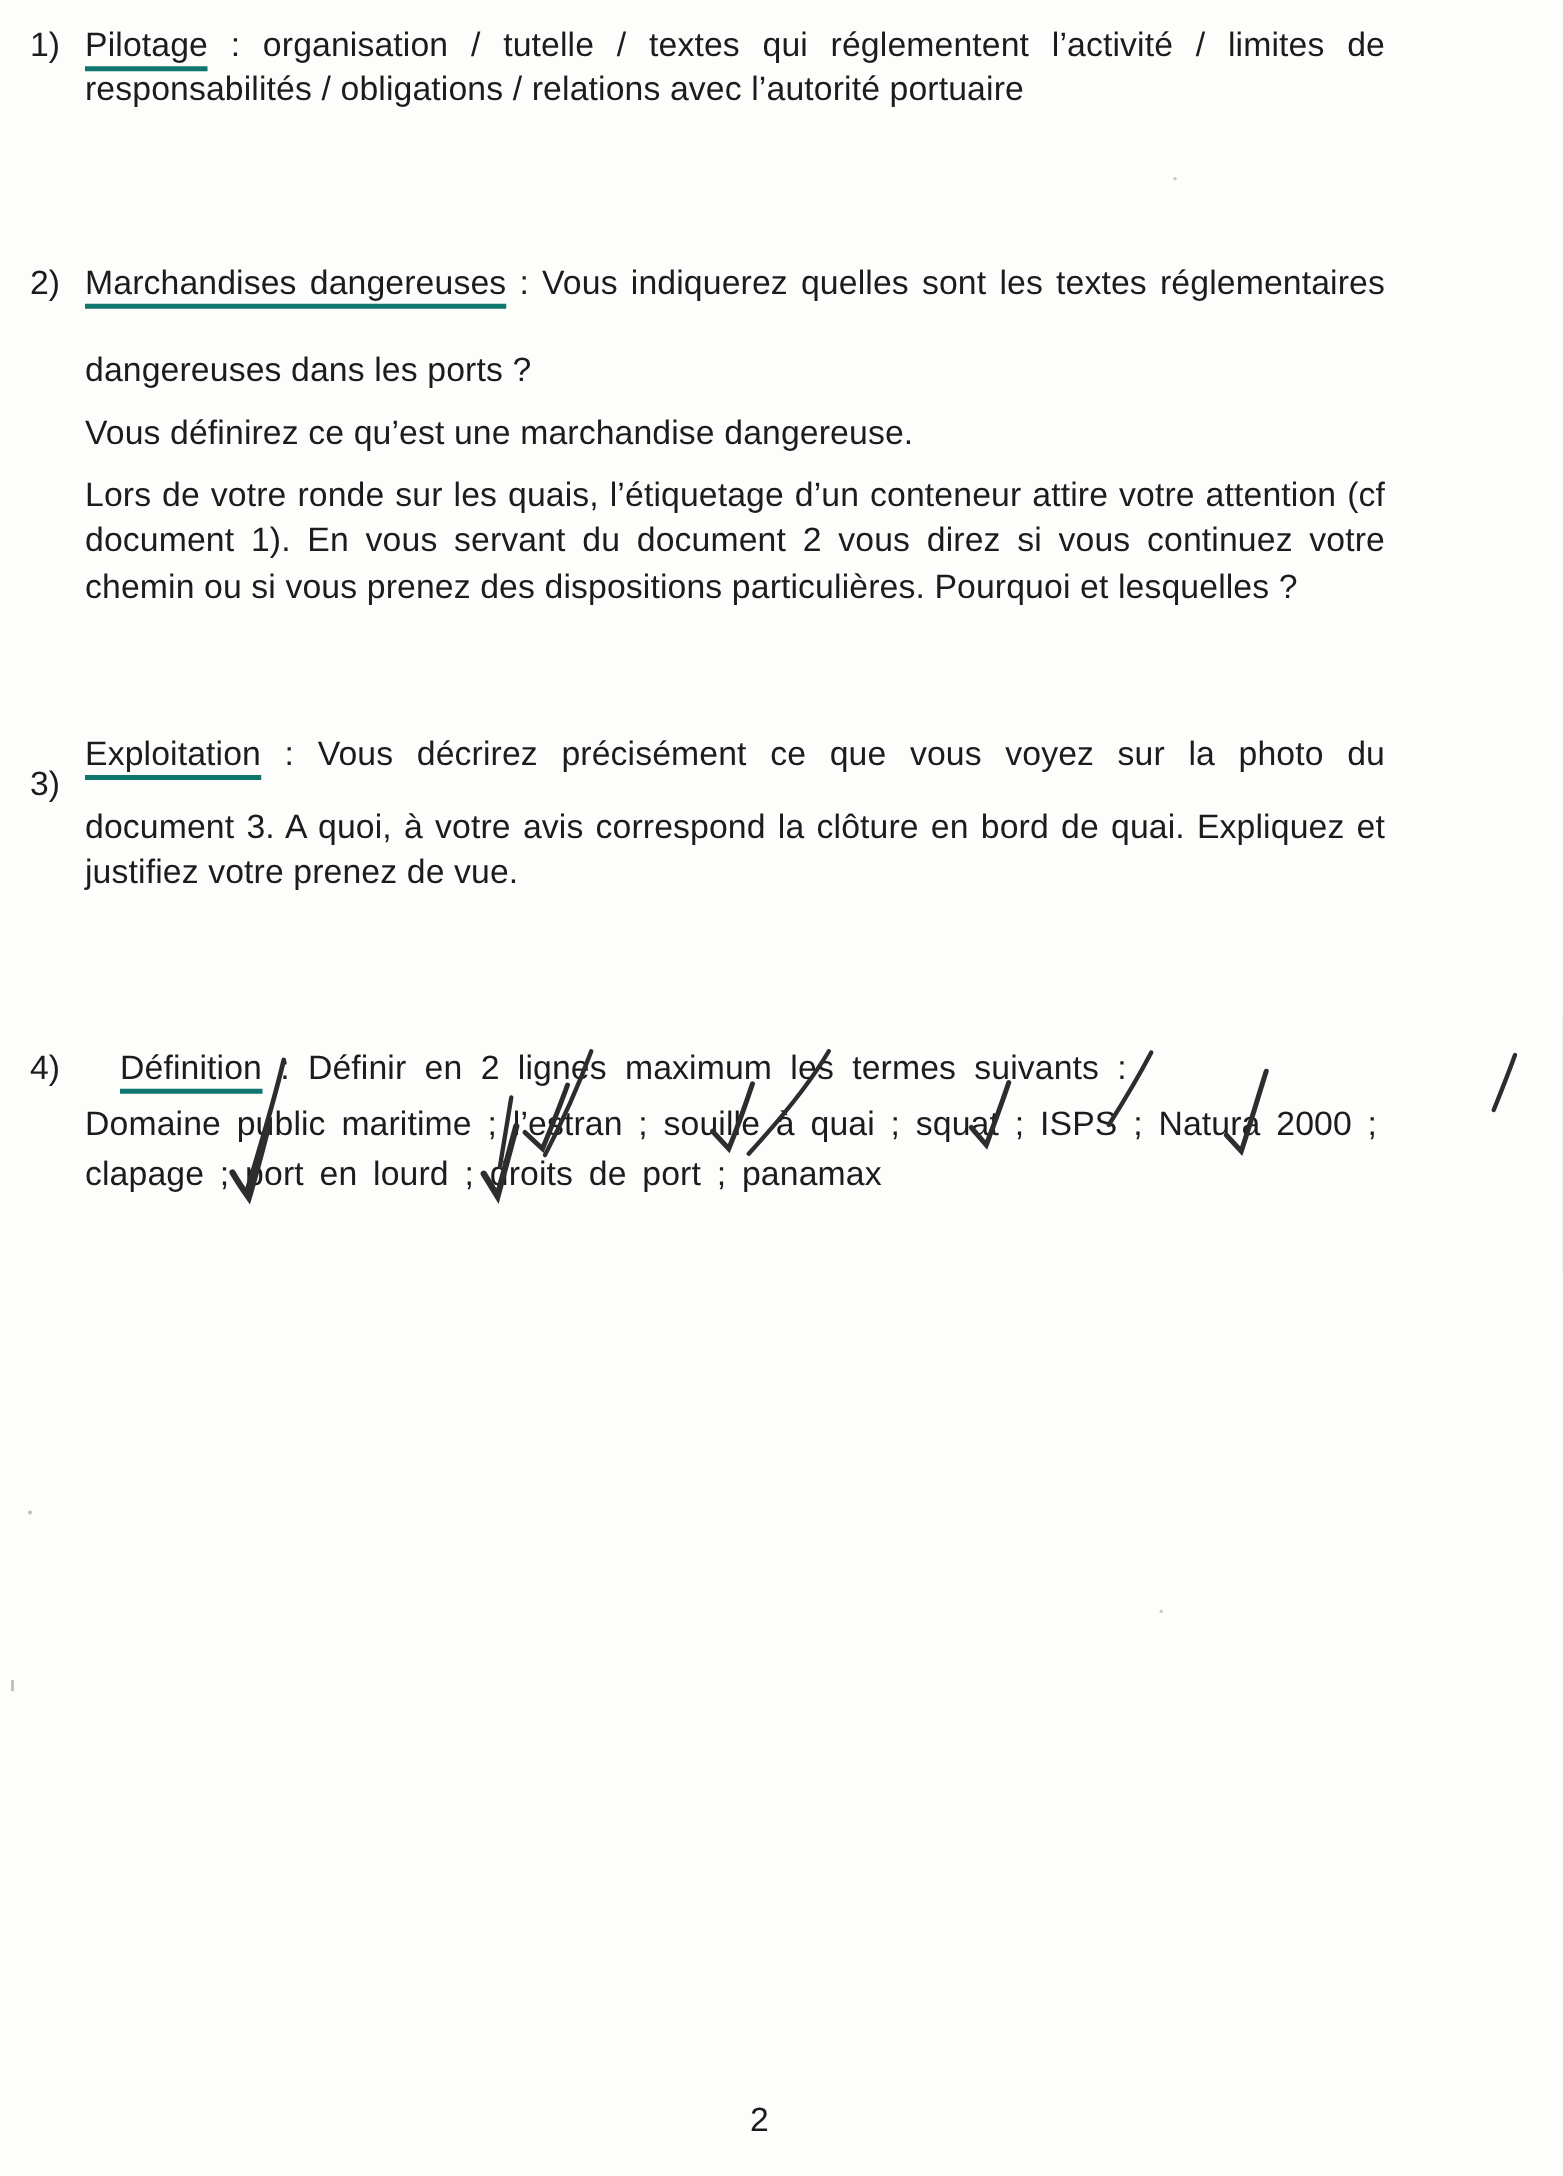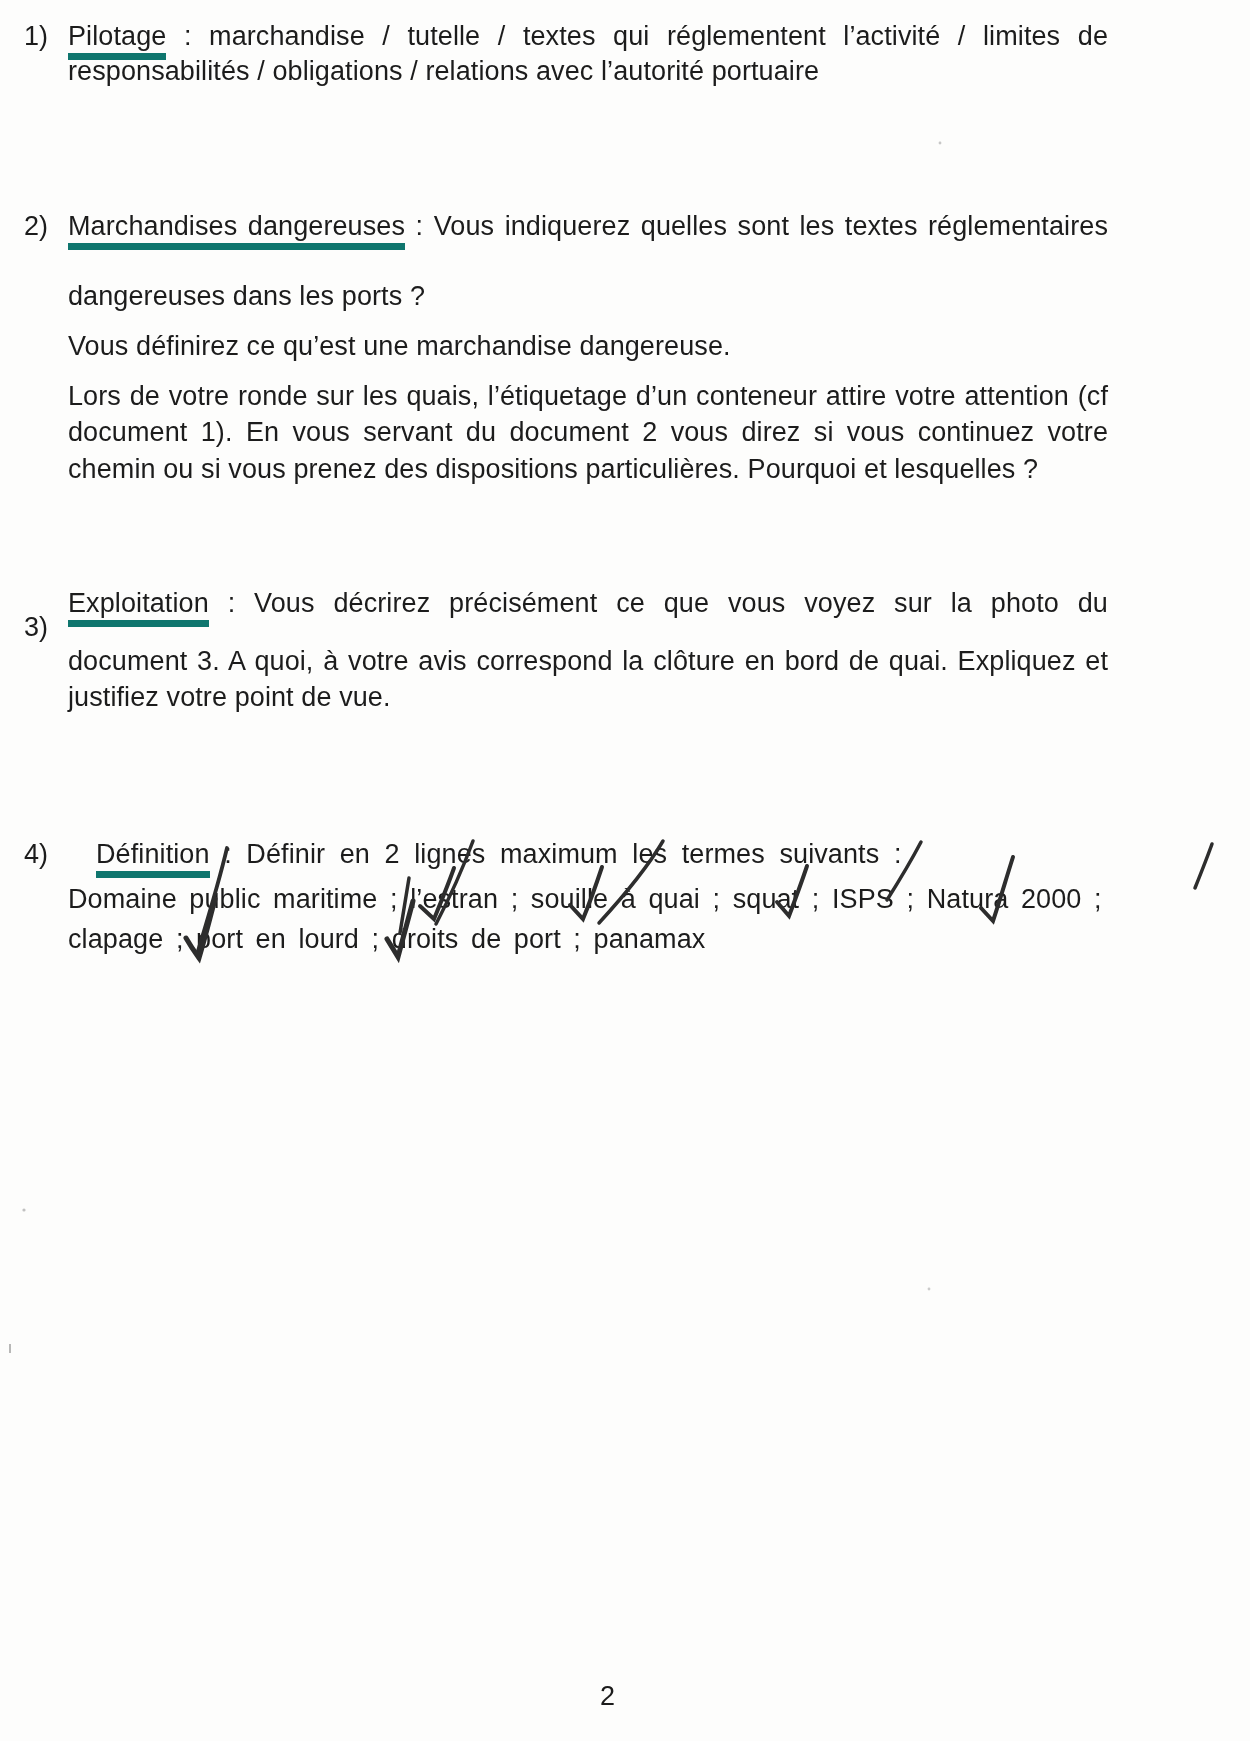--- a/index.html
+++ b/index.html
@@ -27,21 +27,21 @@
     text-justify: inter-word;
   }
   .qnum {
     position: absolute;
     left: 24px;
     width: 40px;
     font-size: 27px;
     line-height: 34px;
   }
   .utitle {
-    border-bottom: 7px solid #0f766e;
+    border-bottom: 4px solid #0f766e;
     padding-bottom: 2px;
   }
   .ws7 { word-spacing: 7px; width: 1160px; margin-left: 28px; }
   .ws5 { word-spacing: 5px; width: 1160px; }
   .pagenum {
     position: absolute;
     top: 1679px;
     left: 0;
     width: 1215px;
     text-align: center;
@@ -53,35 +53,35 @@
     top: 0; left: 0;
     pointer-events: none;
   }
 </style>
 </head>
 <body>
 
 <div class="page">
 
   <div class="qnum" style="top:19px">1)</div>
-  <div class="line just" style="top:19px"><span class="utitle">Pilotage</span><span> : marchandise / tutelle / textes qui réglementent l’activité / limites de</span></div>
+  <div class="line just" style="top:19px"><span class="utitle">Pilotage</span><span> : organisation / tutelle / textes qui réglementent l’activité / limites de</span></div>
   <div class="line" style="top:54px">responsabilités / obligations / relations avec l’autorité portuaire</div>
 
   <div class="qnum" style="top:209px">2)</div>
   <div class="line just" style="top:209px"><span class="utitle">Marchandises dangereuses</span><span> : Vous indiquerez quelles sont les textes réglementaires</span></div>
   <div class="line" style="top:279px">dangereuses dans les ports ?</div>
   <div class="line" style="top:329px">Vous définirez ce qu’est une marchandise dangereuse.</div>
   <div class="line just" style="top:379px">Lors de votre ronde sur les quais, l’étiquetage d’un conteneur attire votre attention (cf</div>
   <div class="line just" style="top:415px">document 1).  En vous servant du document 2  vous direz si vous continuez votre</div>
   <div class="line" style="top:452px">chemin ou si vous prenez des dispositions particulières. Pourquoi et lesquelles ?</div>
 
   <div class="qnum" style="top:610px">3)</div>
   <div class="line just" style="top:586px"><span class="utitle">Exploitation</span><span> : Vous décrirez précisément ce que vous voyez sur la photo du</span></div>
   <div class="line just" style="top:644px">document 3.  A quoi, à votre avis correspond la clôture en bord de quai. Expliquez et</div>
-  <div class="line" style="top:680px">justifiez votre point de vue.</div>
+  <div class="line" style="top:680px">justifiez votre prenez de vue.</div>
 
   <div class="qnum" style="top:837px">4)</div>
   <div class="line ws7" style="top:837px"><span class="utitle">Définition</span><span> : Définir en 2 lignes maximum les termes suivants :</span></div>
   <div class="line ws5" style="top:882px">Domaine public maritime ; l’estran ; souille à quai ; squat ; ISPS ; Natura 2000 ;</div>
   <div class="line ws5" style="top:922px">clapage ; port en lourd ; droits de port ; panamax</div>
 
   <div class="pagenum">2</div>
 
   <svg class="pen" width="1250" height="1741" viewBox="0 0 1250 1741">
     <g stroke="#2d2d2d" fill="none" stroke-linecap="round">

